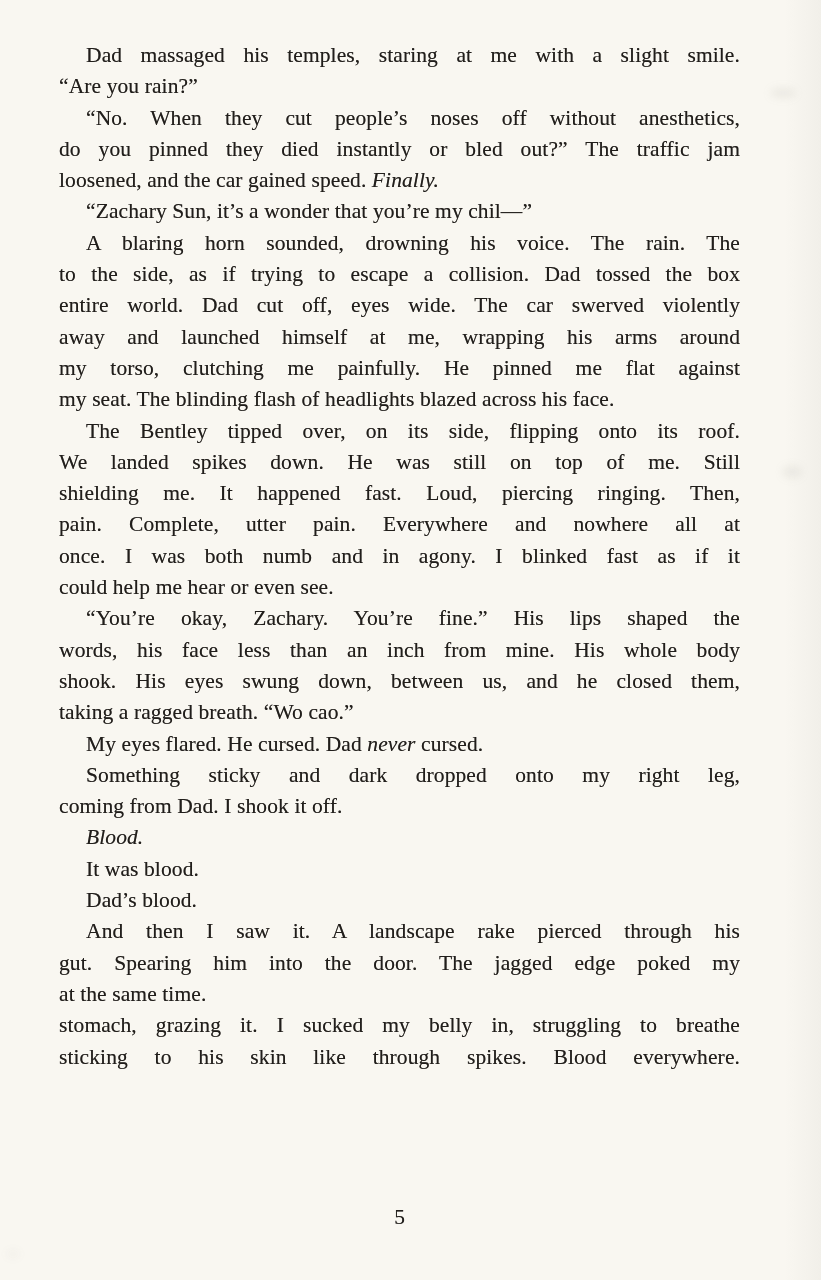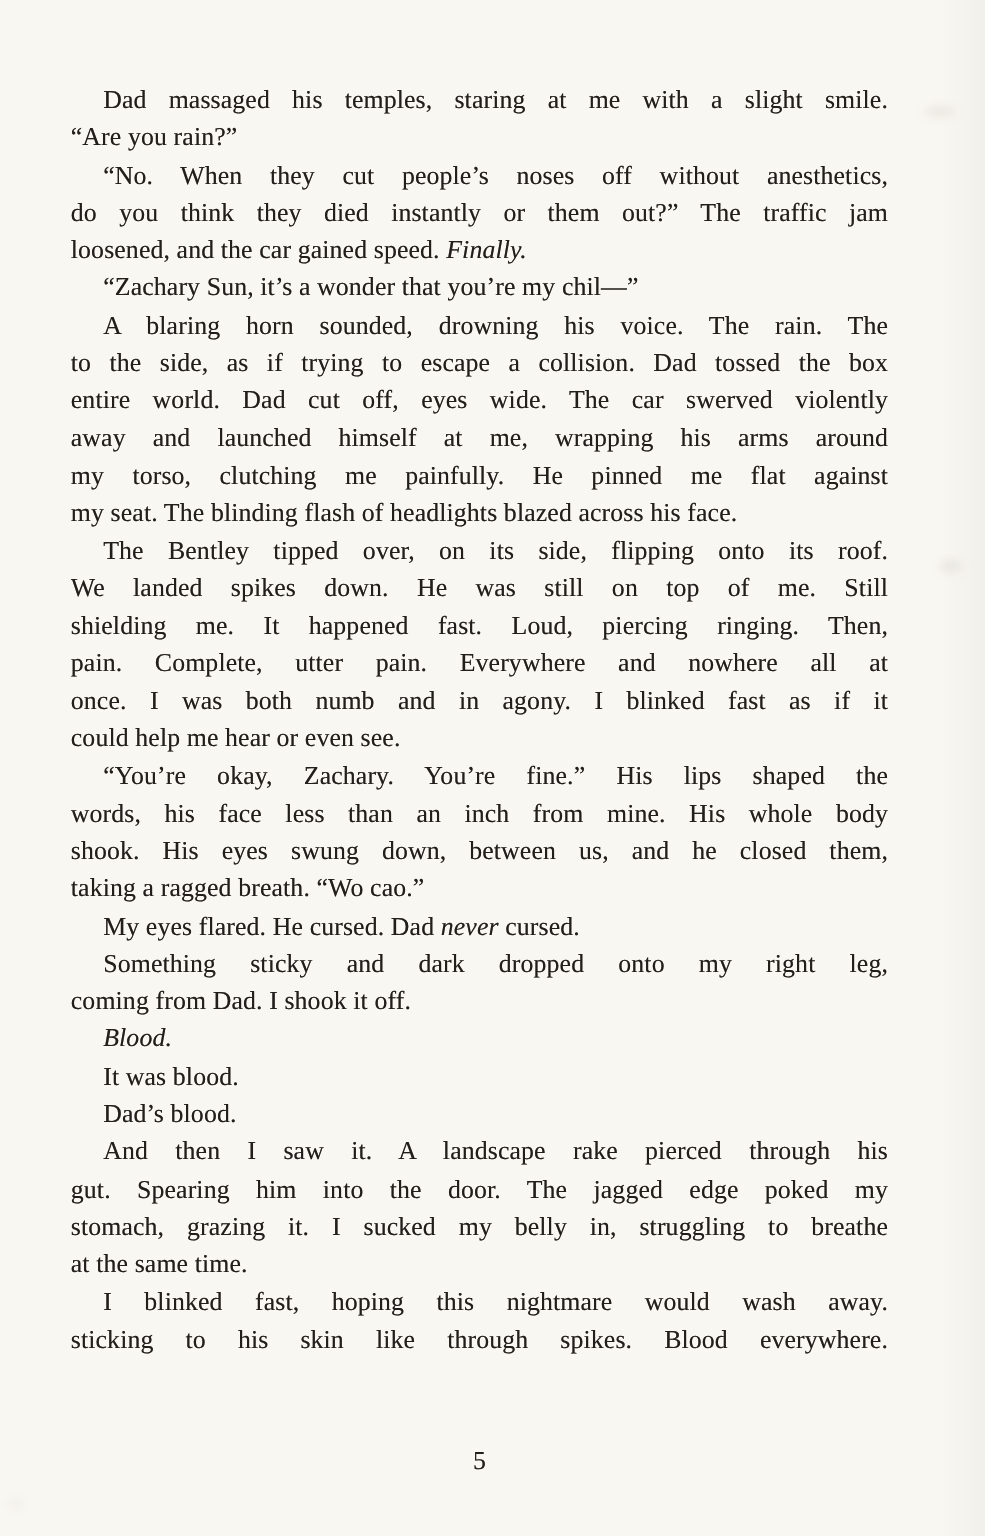--- a/index.html
+++ b/index.html
@@ -36,21 +36,21 @@
     filter: blur(4px);
     pointer-events: none;
   }
   .smudge.s1 { width: 26px; height: 10px; left: 770px; top: 88px; }
   .smudge.s2 { width: 20px; height: 12px; left: 782px; top: 466px; }
   .smudge.s3 { width: 14px; height: 8px;  left: 6px;   top: 1250px; opacity:.6; }
 
   .body-col {
     position: absolute;
     left: 59px;
-    top: 68px;
+    top: 40px;
     width: 681px;
   }
   .para { margin: 0; padding: 0; }
   .line {
     font-size: 21.5px;
     line-height: 31.3px;
     height: 31.3px;
     overflow: hidden;
     text-align: justify;
     text-align-last: justify;
@@ -76,21 +76,21 @@
 <body>
 
 <div class="page">
   <div class="body-col">
       <div class="para">
         <div class="line indent"><span>Dad massaged his temples, staring at me with a slight smile.</span></div>
         <div class="line last"><span>“Are you rain?”</span></div>
       </div>
       <div class="para">
         <div class="line indent"><span>“No. When they cut people’s noses off without anesthetics,</span></div>
-        <div class="line"><span>do you think they died instantly or them out?” The traffic jam</span></div>
+        <div class="line"><span>do you pinned they died instantly or bled out?” The traffic jam</span></div>
         <div class="line last"><span>loosened, and the car gained speed. </span><i>Finally.</i></div>
       </div>
       <div class="para">
         <div class="line indent last"><span>“Zachary Sun, it’s a wonder that you’re my chil—”</span></div>
       </div>
       <div class="para">
         <div class="line indent"><span>A blaring horn sounded, drowning his voice. The rain. The</span></div>
         <div class="line"><span>to the side, as if trying to escape a collision. Dad tossed the box</span></div>
         <div class="line"><span>entire world. Dad cut off, eyes wide. The car swerved violently</span></div>
         <div class="line"><span>away and launched himself at me, wrapping his arms around</span></div>
@@ -123,25 +123,24 @@
       </div>
       <div class="para">
         <div class="line indent last"><span>It was blood.</span></div>
       </div>
       <div class="para">
         <div class="line indent last"><span>Dad’s blood.</span></div>
       </div>
       <div class="para">
         <div class="line indent"><span>And then I saw it. A landscape rake pierced through his</span></div>
         <div class="line"><span>gut. Spearing him into the door. The jagged edge poked my</span></div>
+        <div class="line last"><span>at the same time.</span></div>
         <div class="line"><span>stomach, grazing it. I sucked my belly in, struggling to breathe</span></div>
-        <div class="line last"><span>at the same time.</span></div>
       </div>
       <div class="para">
-        <div class="line indent"><span>I blinked fast, hoping this nightmare would wash away.</span></div>
         <div class="line"><span>sticking to his skin like through spikes. Blood everywhere.</span></div>
       </div>
     </div>
   <div class="page-num">5</div>
   <div class="edge-shade"></div>
   <div class="smudge s1"></div>
   <div class="smudge s2"></div>
   <div class="smudge s3"></div>
 </div>
 

